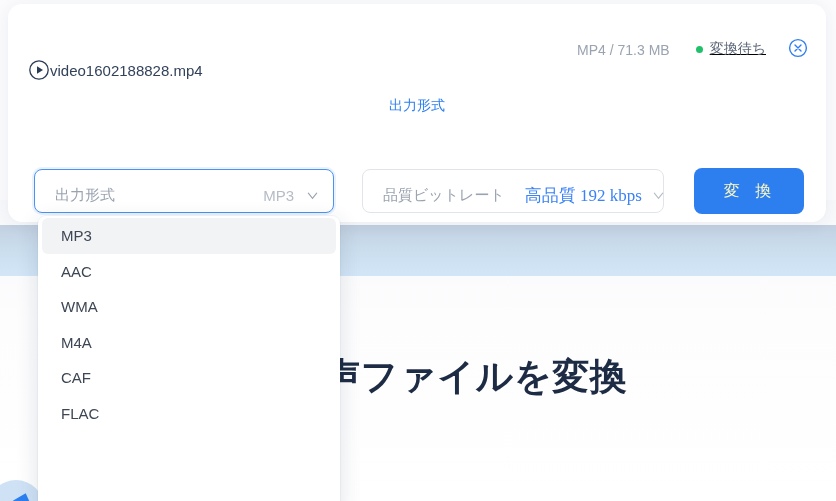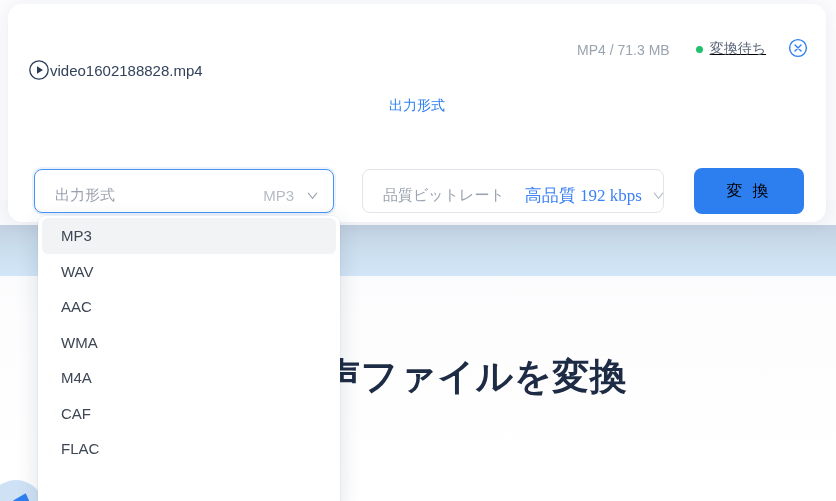--- a/index.html
+++ b/index.html
@@ -240,26 +240,26 @@
     flex: 0 0 auto;
     display: block;
   }
   .bitrate-chevron { margin-left: 10px; }
 
   .convert-btn {
     width: 110px;
     height: 46px;
     border-radius: 8px;
     background: #2d7ff0;
-    color: #000000;
+    color: #fef9c3;
     font-size: 16px;
     letter-spacing: 3px;
     border: none;
     cursor: pointer;
-    font-family: Liberation Serif, serif;
+    font-family: Liberation Mono, monospace;
     display: flex;
     align-items: center;
     justify-content: center;
     padding: 4px;
   }
 
   
   .dropdown {
     position: absolute;
     left: 38px;
@@ -347,21 +347,20 @@
           <path d="M2.5 4.5 L7 10 L11.5 4.5" fill="none" stroke="#b5bcc6" stroke-width="1.2" stroke-linecap="round"></path>
         </svg>
       </div>
 
       <button class="convert-btn">変 換</button>
     </div>
   </div>
 
   <div class="dropdown">
     <div class="dropdown-item selected">MP3</div>
-    <div class="dropdown-item">WAV</div>
     <div class="dropdown-item">AAC</div>
     <div class="dropdown-item">WMA</div>
     <div class="dropdown-item">M4A</div>
     <div class="dropdown-item">CAF</div>
     <div class="dropdown-item">FLAC</div>
   </div>
 
 </div>
 
 </body></html>

